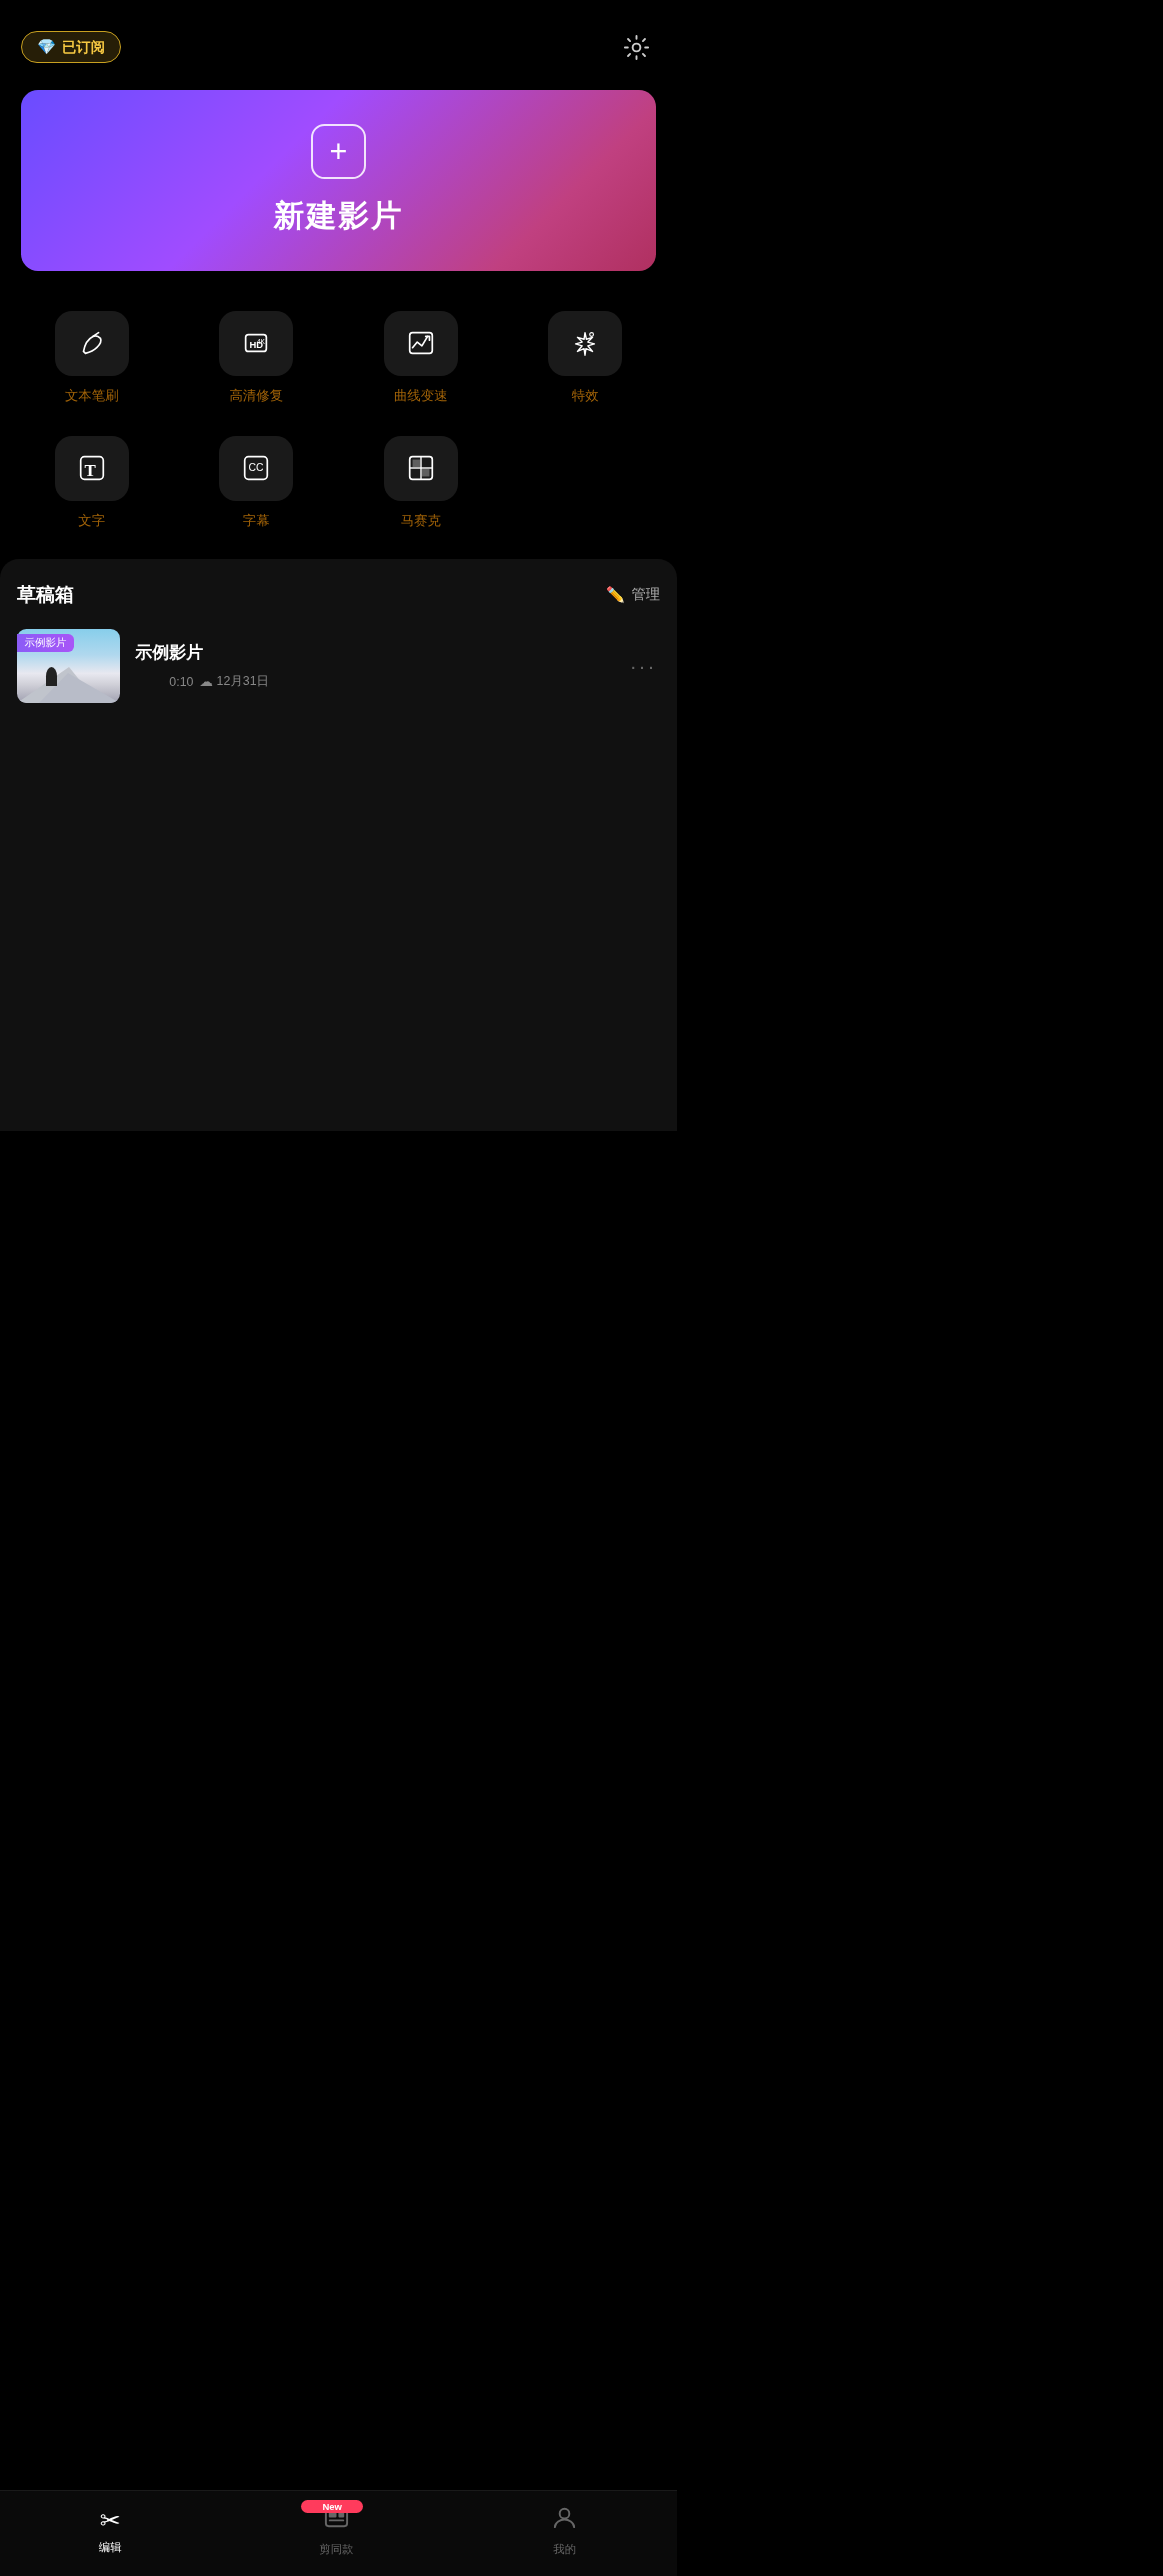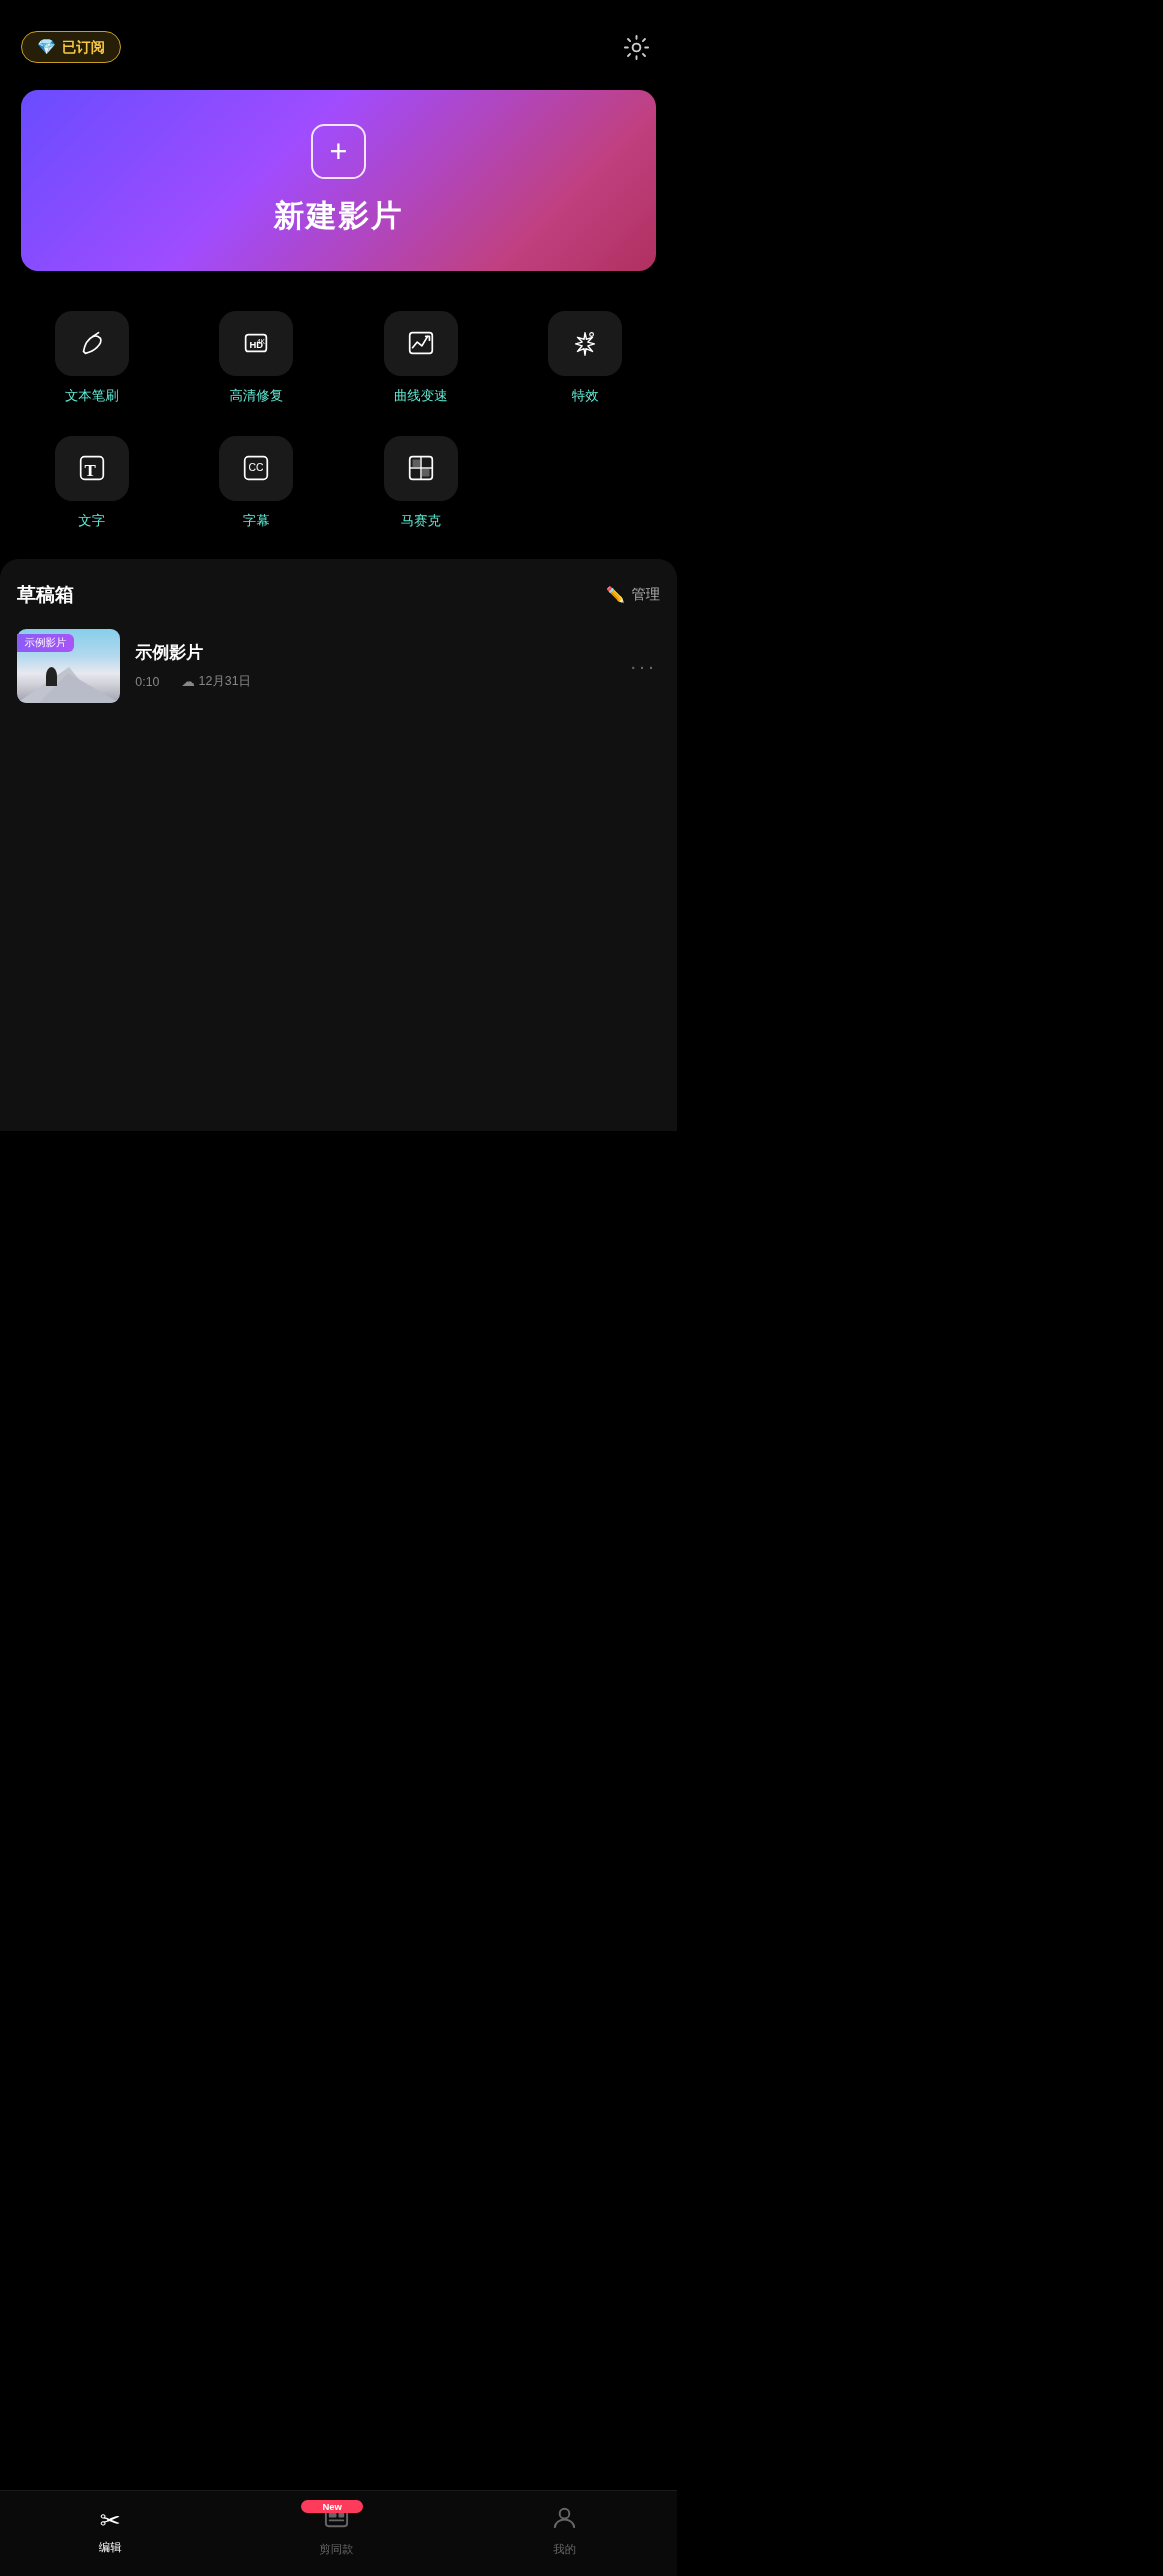--- a/index.html
+++ b/index.html
@@ -104,21 +104,21 @@
       height: 65px;
       border-radius: 17px;
       background: #1a1a1a;
       display: flex;
       align-items: center;
       justify-content: center;
       font-size: 27px;
     }
     .tool-label {
       font-size: 13.4px;
-      color: #5eead4;
+      color: #a16207;
       text-align: center;
     }
 
     
     .draft-section {
       background: #111;
       border-radius: 19px 19px 0 0;
       margin-top: 5.7px;
       padding: 23px 17px;
       min-height: 572px;
@@ -218,23 +218,24 @@
     }
     .draft-name {
       font-size: 17px;
       font-weight: 600;
       color: #fff;
       margin-bottom: 9.5px;
     }
     .draft-meta {
       display: flex;
       align-items: center;
-      gap: 22px;
+      gap: 6px;
       font-size: 12.4px;
       color: #888;
+      margin-left: 34px;
     }
     .draft-duration {
       color: #888;
     }
     .draft-date-wrap {
       display: flex;
       align-items: center;
       gap: 3.8px;
     }
     .cloud-icon {

